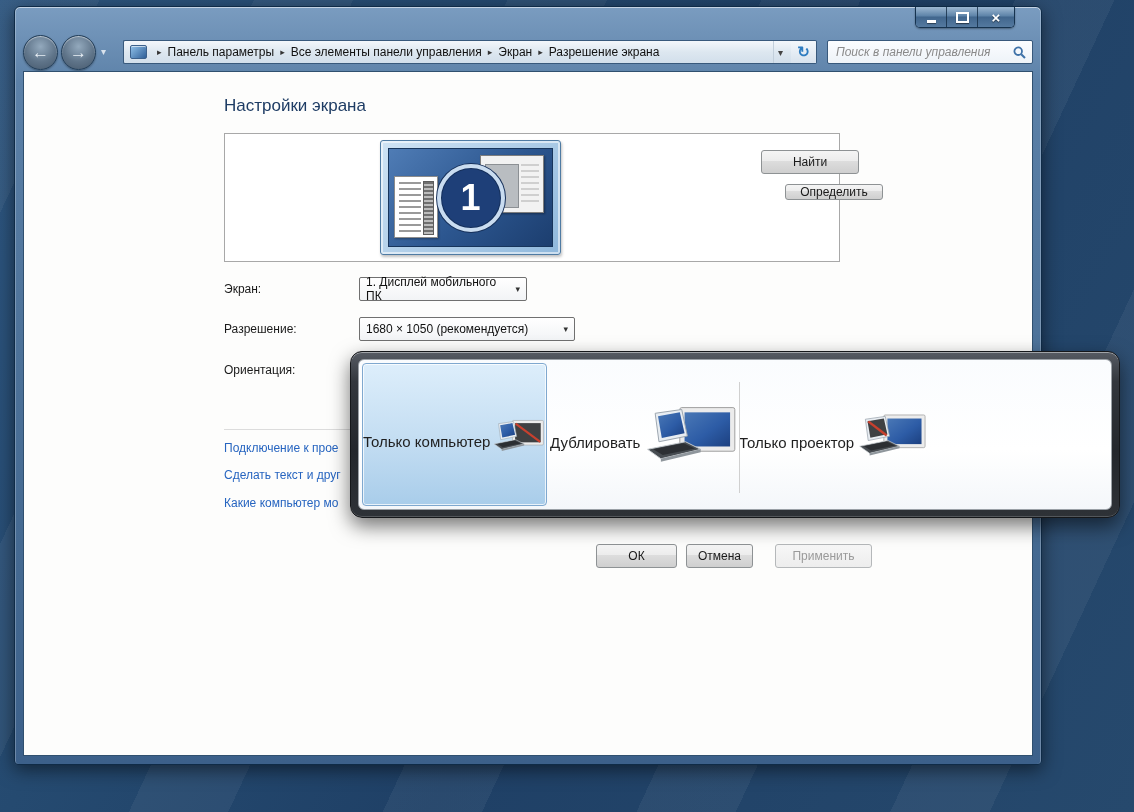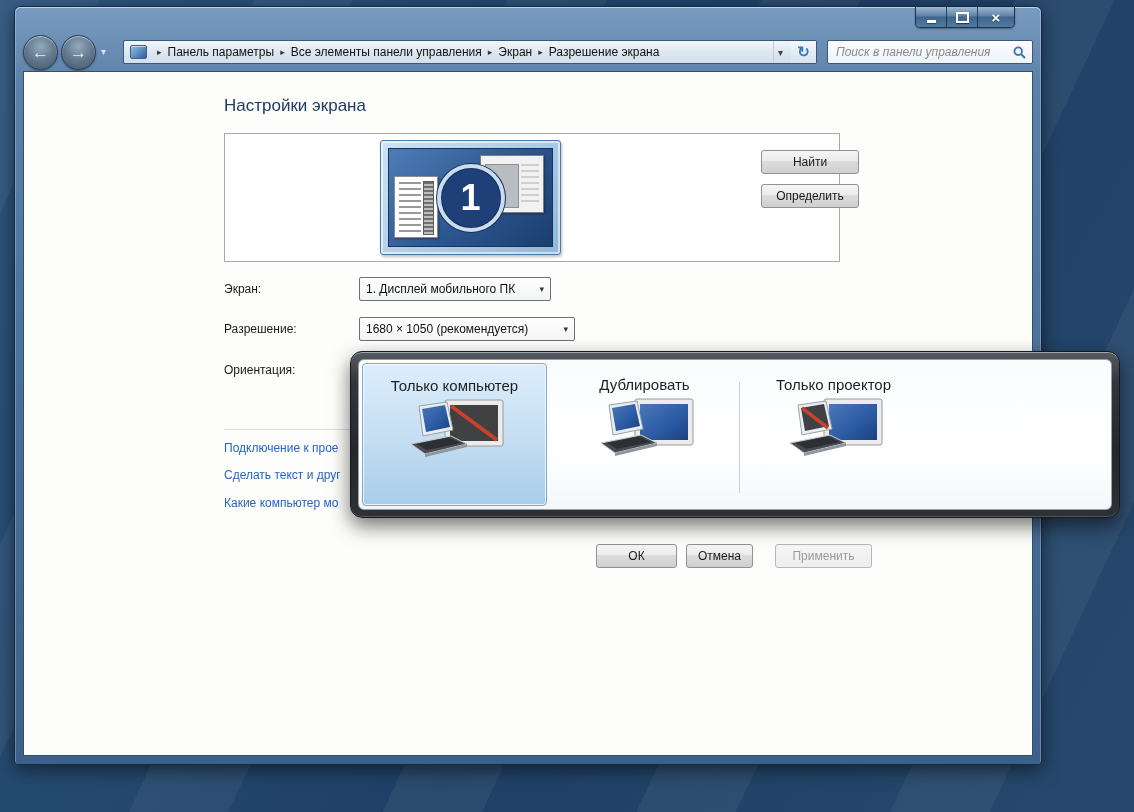--- a/index.html
+++ b/index.html
@@ -83,28 +83,28 @@
     border:1px solid #8c8c8c;box-shadow:1px 1px 2px rgba(0,0,0,.3);}
   .mock-win-bl .list{position:absolute;left:4px;top:5px;width:22px;height:50px;
     background:repeating-linear-gradient(#9a9a9a 0 2px,#fff 2px 6px);}
   .mock-win-bl .bar{position:absolute;right:3px;top:4px;width:9px;height:52px;
     background:repeating-linear-gradient(#6f6f6f 0 2px,#bcbcbc 2px 4px);border:1px solid #5d5d5d;}
 
   .btn{box-sizing:border-box;display:flex;align-items:center;justify-content:center;
     background:linear-gradient(#f5f5f5 0%,#ececec 45%,#dddddd 46%,#cfcfcf 100%);
     border:1px solid #8e9294;border-radius:3px;font-size:12px;color:#1a1a1a;cursor:default;margin-left:31px;}
   .btn-find{position:absolute;left:505px;top:16px;width:98px;height:24px;}
-  .btn-identify{position:absolute;left:505px;top:50px;width:98px;height:24px;}
+  .btn-identify{position:absolute;left:529px;top:50px;width:98px;height:16px;}
 
   .field-label{position:absolute;left:200px;font-size:12px;color:#1a1a1a;}
   .dropdown{position:absolute;box-sizing:border-box;height:24px;background:linear-gradient(#fff,#f2f4f6);
     border:1px solid #707070;border-radius:2px;display:flex;align-items:center;
     font-size:12px;color:#111;padding:0 6px;}
   .dropdown .dd-caret{margin-left:auto;font-size:9px;color:#333;padding-left:8px;}
-  .dd-display{left:335px;top:205px;width:192px;}
+  .dd-display{left:335px;top:205px;width:168px;}
   .dd-resolution{left:335px;top:245px;width:216px;}
   .dd-orientation{left:335px;top:279px;width:196px;}
 
   .hr{position:absolute;left:200px;top:357px;width:790px;height:1px;background:#dcdcdc;}
   .pagelink{position:absolute;left:200px;font-size:12px;color:#2765c0;text-decoration:none;white-space:nowrap;}
 
   .dlg-btn{position:absolute;top:472px;height:24px;}
   .btn-ok{left:541px;width:81px;}
   .btn-cancel{left:631px;width:67px;text-align:right;}
   .btn-apply{left:720px;width:97px;color:#9a9a9a;
@@ -112,21 +112,21 @@
 
   
   .overlay{position:absolute;left:350px;top:351px;width:770px;height:167px;box-sizing:border-box;
     background:linear-gradient(180deg,#565b63 0%,#33373d 18%,#24272c 60%,#2e3237 100%);
     border:1px solid #15171a;border-radius:12px;padding:7px;
     box-shadow:inset 0 1px 0 rgba(255,255,255,.45),inset 0 -1px 0 rgba(255,255,255,.18),
                0 8px 20px rgba(0,0,0,.55);}
   .overlay-inner{width:100%;height:100%;box-sizing:border-box;border-radius:6px;
     background:linear-gradient(180deg,#fafcfe,#ffffff 60%,#f4f7fa);
     border:1px solid #9aa0a6;display:flex;overflow:hidden;}
-  .opt{position:relative;width:189px;display:flex;flex-direction:column;align-items:center;cursor:default;}
+  .opt{position:relative;width:189px;display:flex;flex-direction:row;align-items:center;cursor:default;}
   .opt-label{margin-top:16px;font-size:15px;color:#1f1f1f;white-space:nowrap;}
   .opt svg{margin-top:4px;}
   .opt.selected{margin:3px;width:183px;border:1px solid #7fa8cf;border-radius:4px;
     background:linear-gradient(180deg,#ddeefb 0%,#c3ddf2 55%,#a9cdea 100%);
     box-shadow:inset 0 0 0 1px rgba(255,255,255,.75);}
   .opt.selected .opt-label{margin-top:13px;}
   .opt.div::before{content:"";position:absolute;left:0;top:22px;bottom:16px;width:1px;background:#d0d0d0;}
 </style>
 </head>
 <body>

